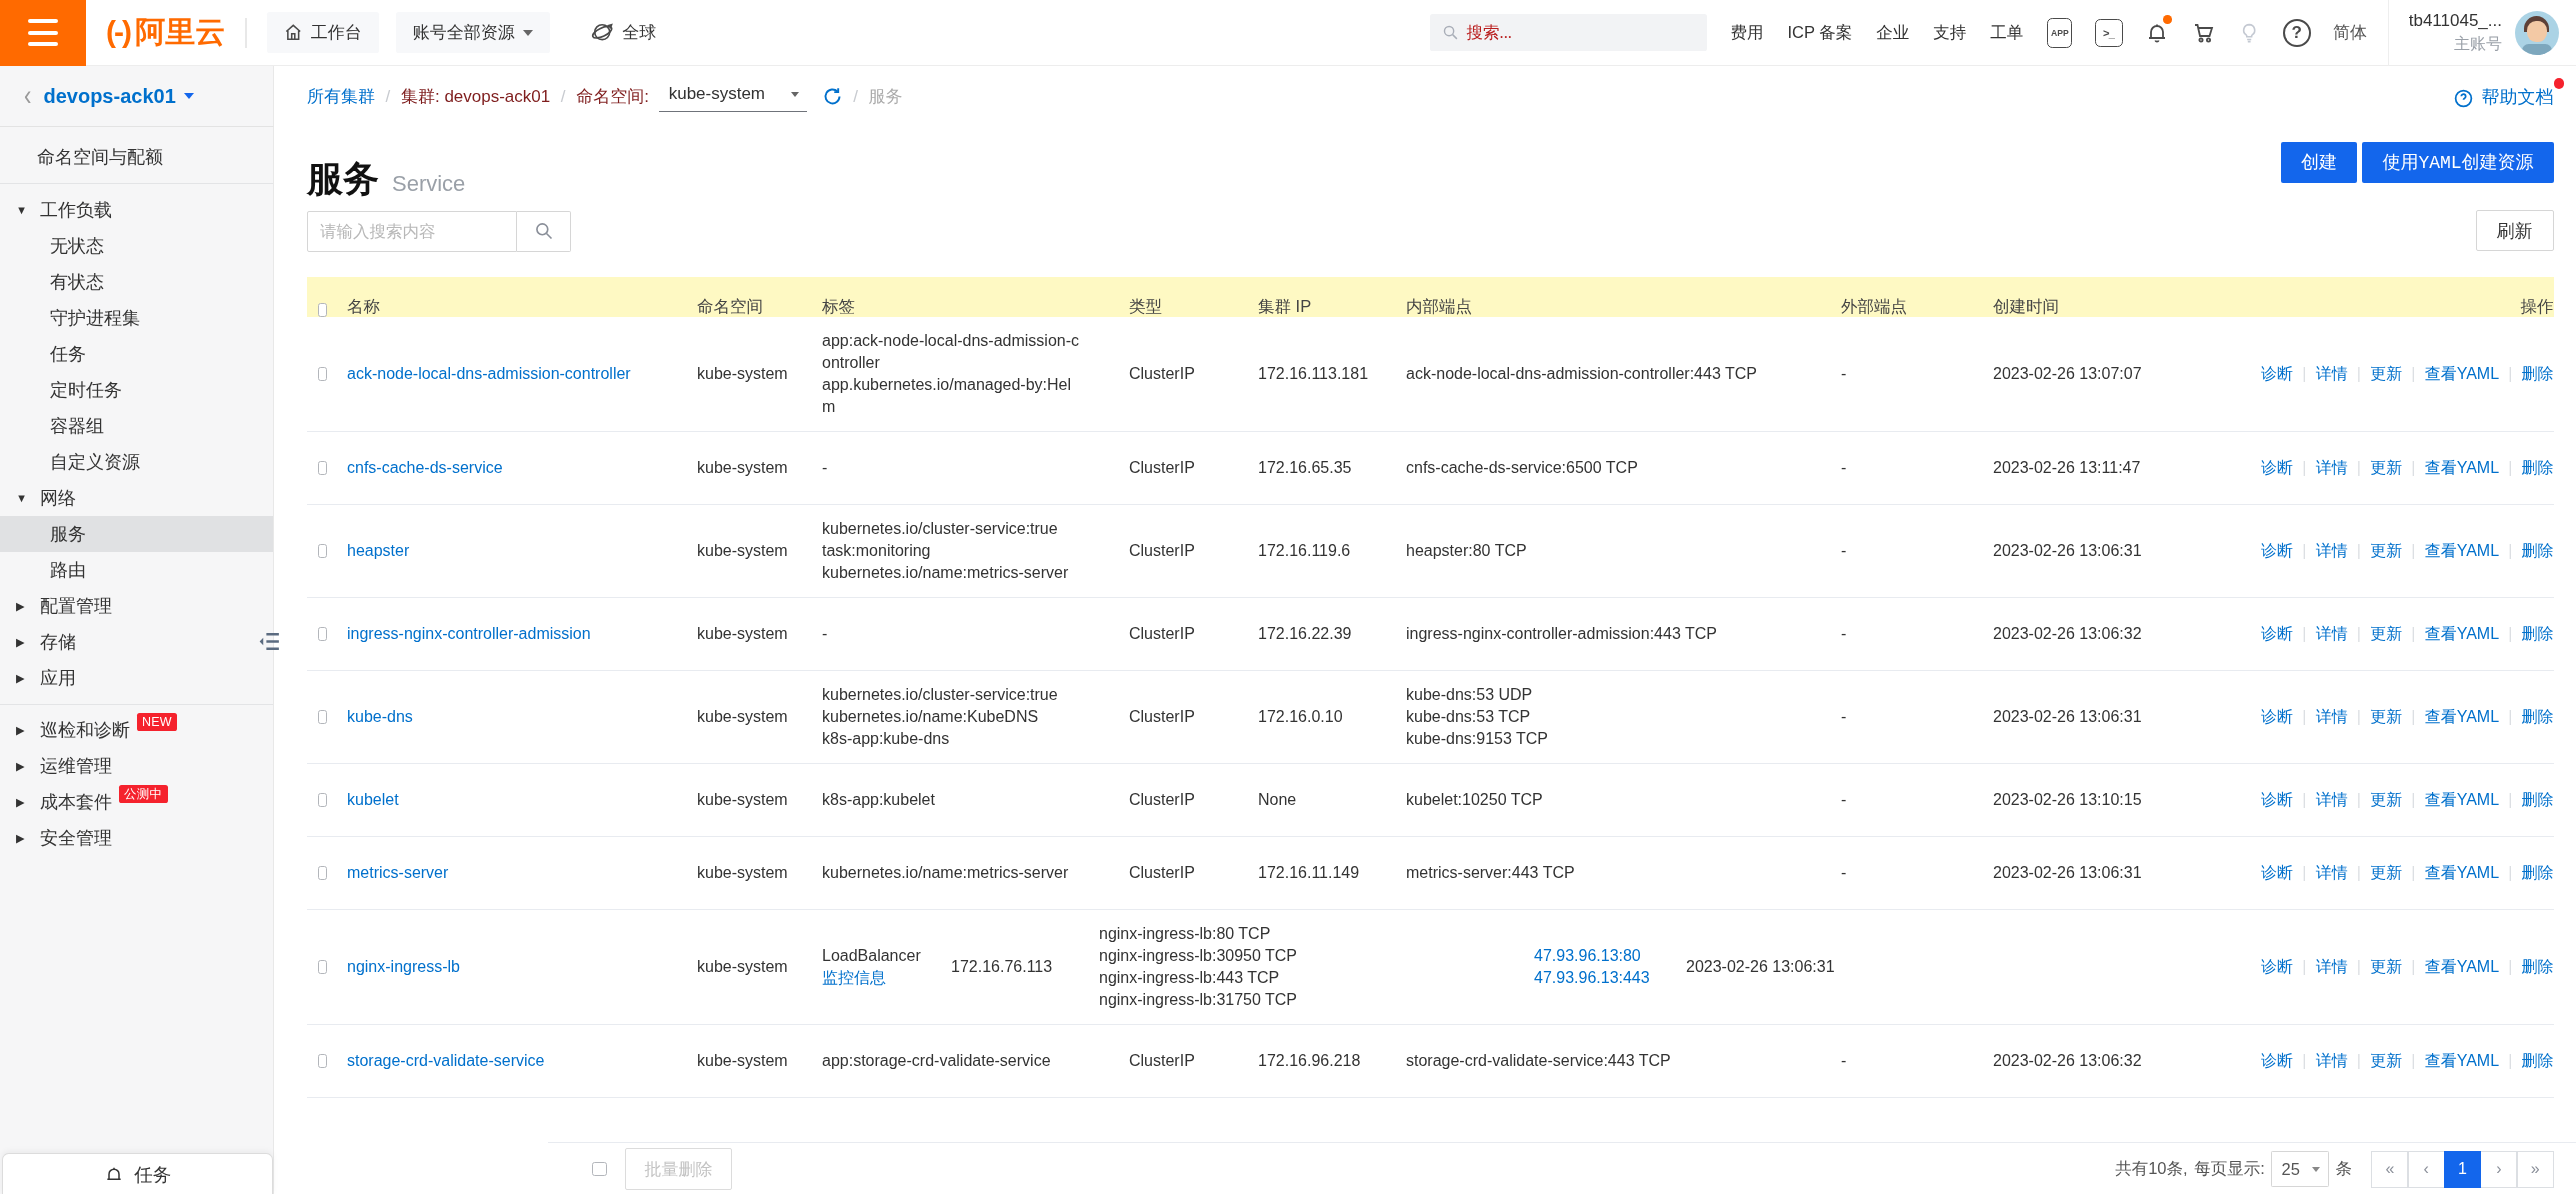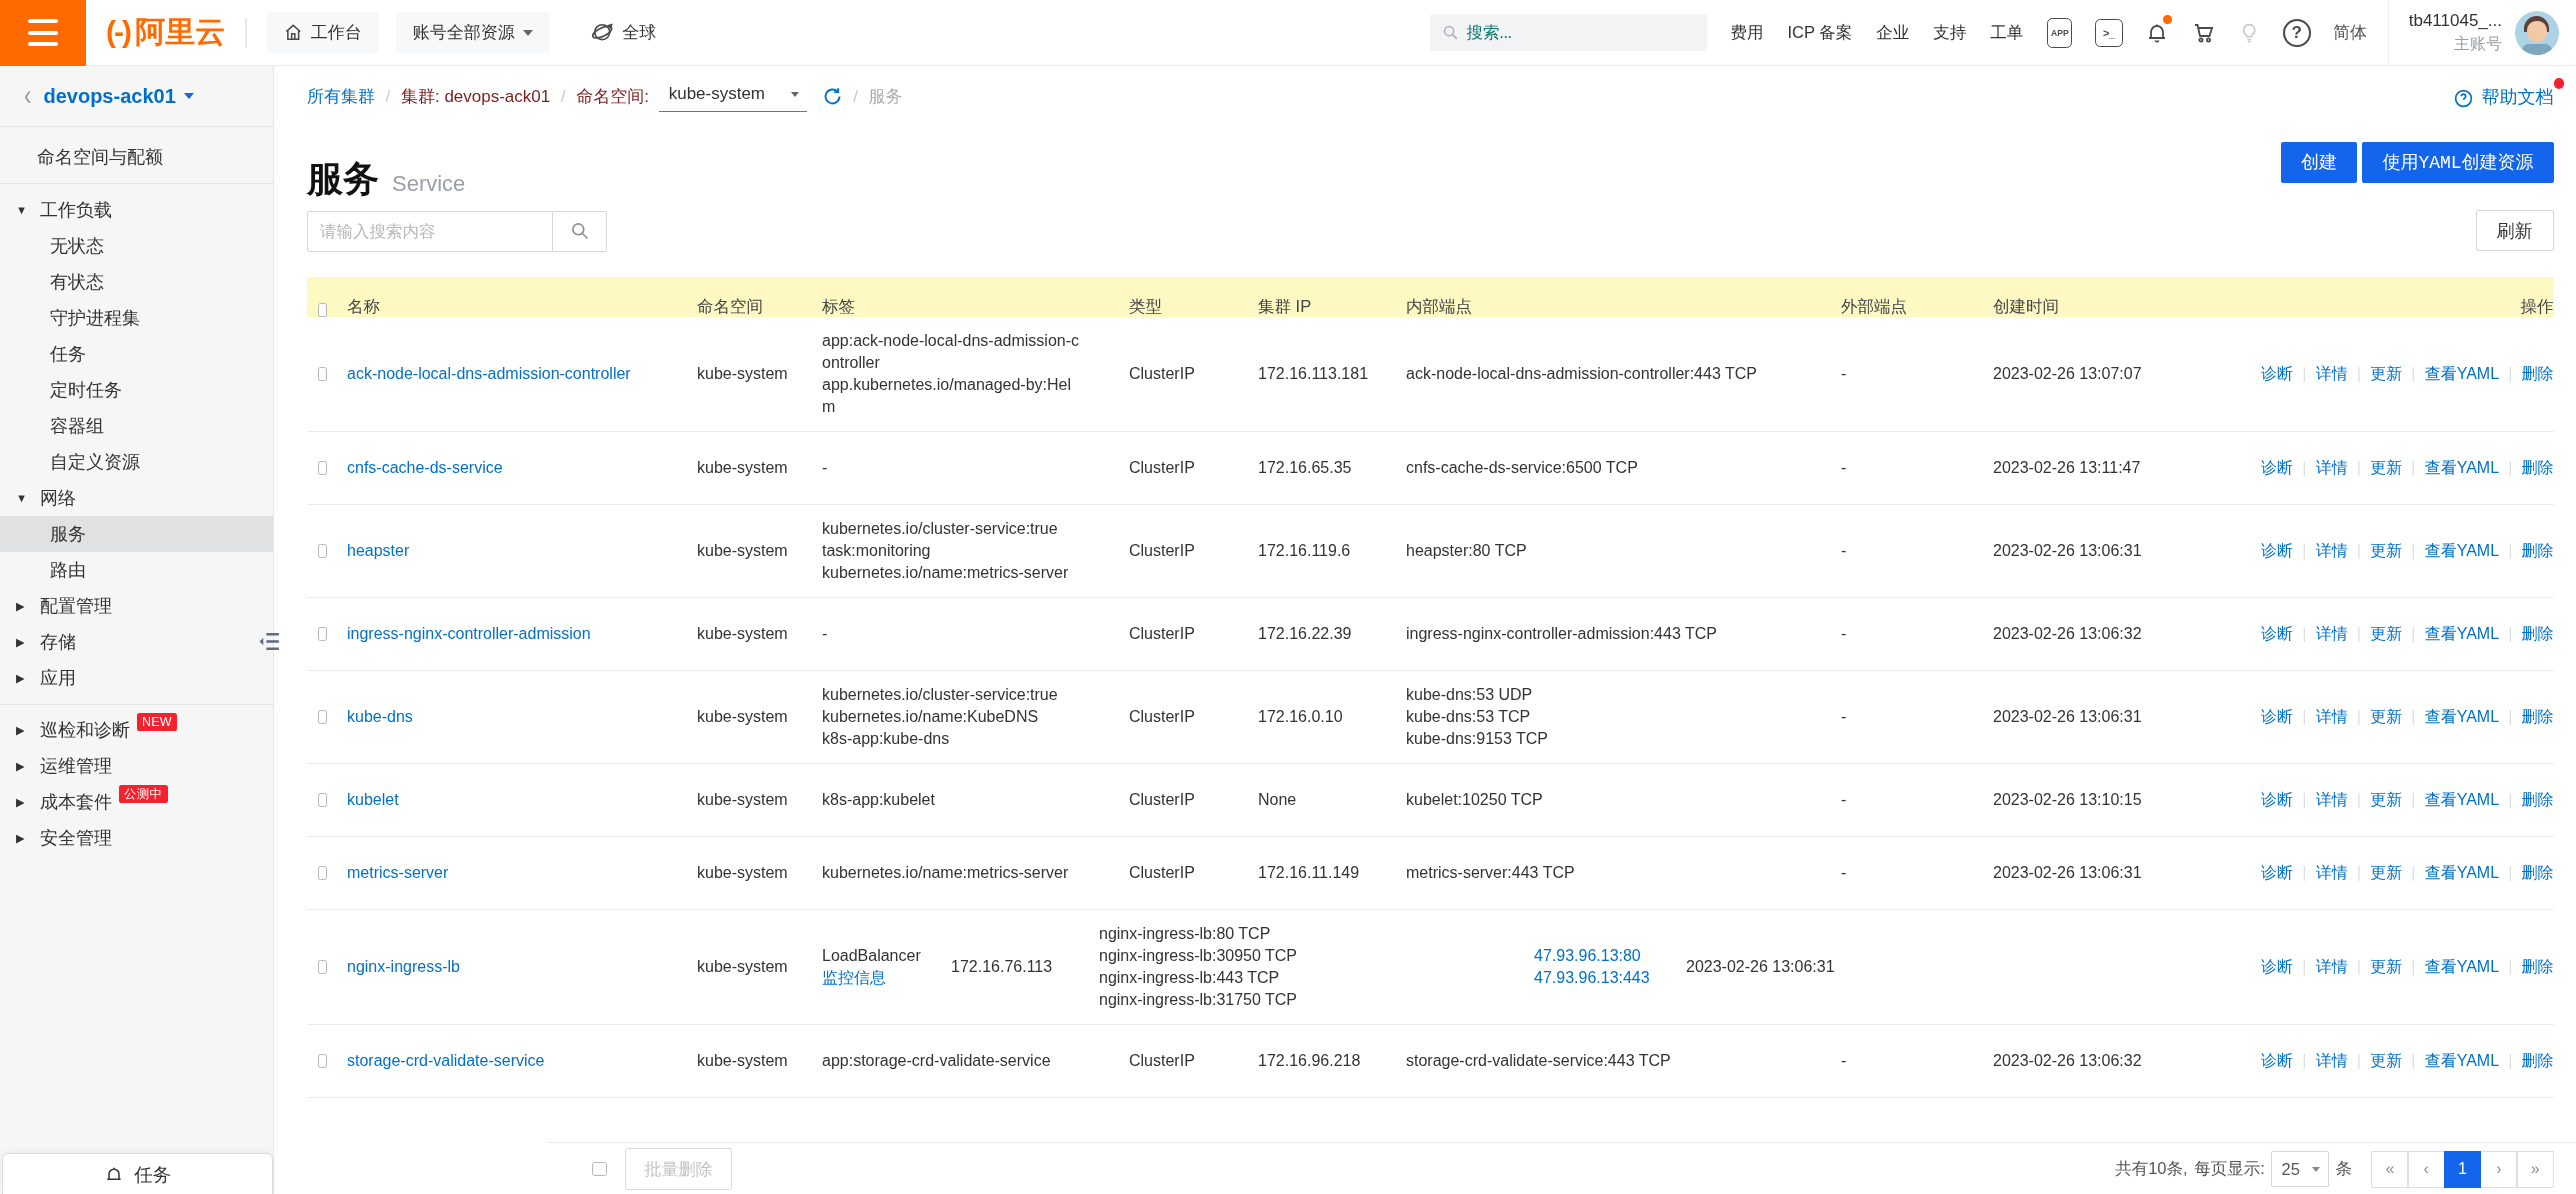--- a/index.html
+++ b/index.html
@@ -12,21 +12,21 @@
   .hamburger { width:86px; height:66px; background:#FF6A00; display:flex; flex-direction:column; justify-content:center; align-items:center; gap:7.3px; flex:none;}
   .hamburger i { display:block; width:30px; height:4px; background:#fff; border-radius:2px; }
   .logo { display:flex; align-items:baseline; margin-left:20px; flex:none; }
   .logo .mark { color:#FF6A00; font-weight:700; font-size:30px; letter-spacing:-2px; }
   .logo .txt { color:#FF6A00; font-weight:700; font-size:30px; margin-left:5.3px; }
   .tb-divider { width:1.3px; height:30px; background:#e8e8e8; margin:0 20px; flex:none;}
   .tb-btn { height:41px; background:#f7f8fa; border:none; border-radius:2.6px; padding:0 17px; font-size:17px; color:#333;
     display:flex; align-items:center; gap:8.6px; margin-right:17px; flex:none; font-family:inherit;}
   .caret-down { width:0; height:0; border-left:5.3px solid transparent; border-right:5.3px solid transparent; border-top:6px solid #666; display:inline-block;}
   .region { display:flex; align-items:center; gap:8.6px; font-size:17px; margin-left:24px; flex:none;}
-  .tb-search { margin-left:auto; width:277px; height:37px; background:#f2f3f5; border-radius:2.6px; display:flex; align-items:center; padding:0 12px; gap:8px; color:#0f766e; font-size:16.5px; flex:none;font-family:Liberation Serif, serif;}
+  .tb-search { margin-left:auto; width:277px; height:37px; background:#f2f3f5; border-radius:2.6px; display:flex; align-items:center; padding:0 12px; gap:8px; color:#b91c1c; font-size:16.5px; flex:none;font-family:Liberation Serif, serif;}
   .tb-menu { display:flex; align-items:center; flex:none; }
   .tb-menu span { margin-left:24px; font-size:16.5px; color:#333; }
   .tb-icons { display:flex; align-items:center; gap:22.4px; margin-left:24px; flex:none;}
   .tb-icons .ic { position:relative; display:flex; align-items:center; justify-content:center; }
   .icon-app { width:25px; height:30px; border:1.6px solid #4a4a4a; border-radius:5.3px; font-size:8.6px; font-weight:700; color:#4a4a4a; display:flex; align-items:center; justify-content:center;text-align:right;}
   .icon-term { width:28px; height:28px; border:1.6px solid #4a4a4a; border-radius:5.3px; font-size:11.2px; font-weight:700; color:#4a4a4a; display:flex; align-items:center; justify-content:center; letter-spacing:-0.7px;}
   .dot-orange { position:absolute; top:-5.3px; right:-2.6px; width:8.6px; height:8.6px; border-radius:50%; background:#FF6A00; }
   .icon-q { width:28px; height:28px; border:2px solid #4a4a4a; border-radius:50%; color:#4a4a4a; font-weight:700; font-size:17px; display:flex; align-items:center; justify-content:center;}
   .locale { margin-left:22.4px; font-size:17px; color:#555; flex:none;}
   .acct-sep { width:0.7px; height:66px; background:#eee; margin-left:21px; flex:none;}
@@ -68,21 +68,21 @@
   .collapse-ctl { position:absolute; top:500px; right:-10.6px; width:29px; height:29px; display:flex; align-items:center; justify-content:center; z-index:5;}
 
   
   .content { flex:1; position:relative; background:#fff; padding:0 22.4px 0 33px; overflow:hidden;}
   .page-head { padding-top:28px; display:flex; align-items:baseline; height:79px;}
   .page-title { font-size:36px; font-weight:600; color:#111; }
   .page-sub { font-size:22px; color:#9aa0a8; margin-left:13px; }
   .head-btns { position:absolute; top:14.5px; right:22.4px; display:flex; gap:5.3px;}
   .btn-primary { background:#1366EC; color:#fff; border:none; border-radius:2px; height:41px; font-size:18px; padding:0 20px; font-family:Liberation Mono, monospace;}
   .toolbar { display:flex; align-items:center; height:42px; margin-top:4px; position:relative;}
-  .search-input { width:246px; height:41px; border:0.7px solid #d6d6d6; border-radius:2px 0 0 2px; padding:0 12px; font-size:16.5px; color:#333; font-family:inherit; background:#fff;}
+  .search-input { width:210px; height:41px; border:0.7px solid #d6d6d6; border-radius:2px 0 0 2px; padding:0 12px; font-size:16.5px; color:#333; font-family:inherit; background:#fff;}
   .search-input::placeholder { color:#b8b8b8; }
   .search-btn { width:54px; height:41px; border:0.7px solid #d6d6d6; border-left:none; border-radius:0 2px 2px 0; background:#fff; display:flex; align-items:center; justify-content:center;}
   .btn-refresh { position:absolute; right:0; top:0; height:41px; background:#fff; border:0.7px solid #d6d6d6; border-radius:2px; font-size:18px; color:#333; padding:0 20px; font-family:inherit;}
 
   
   .table { margin-top:25px; }
   .thead { display:flex; align-items:flex-end; height:40px; background:#fef9c3; color:#444; }
   .trow { display:flex; align-items:center; border-bottom:0.7px solid #e8ebf0; padding:13px 0; min-height:73px;}
   .cell { padding-right:20px; line-height:22px; word-break:break-all; }
   .c-check { width:40px; flex:none; padding-left:10.6px; display:flex; align-items:center;}

